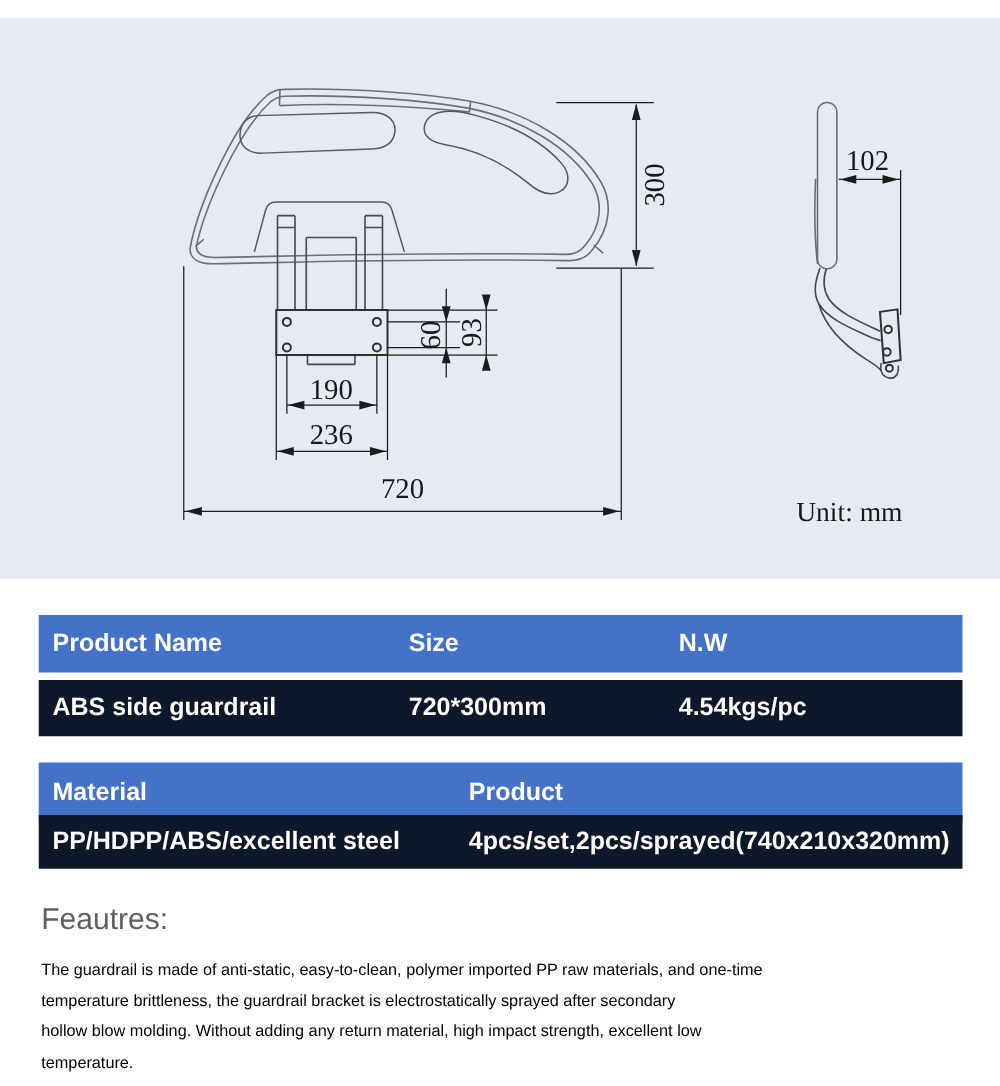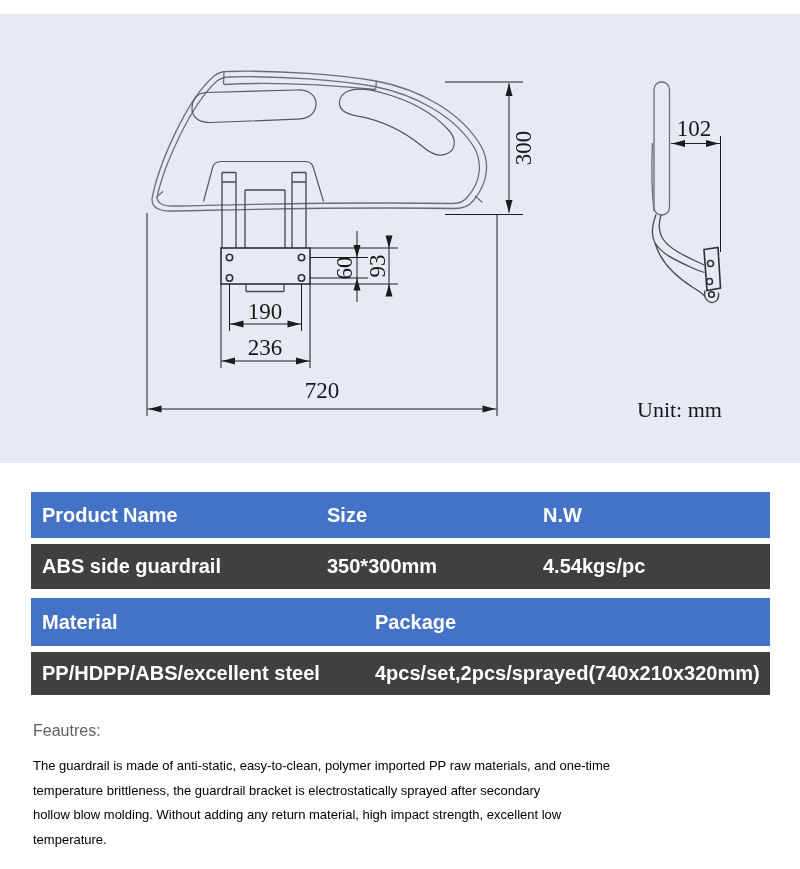--- a/index.html
+++ b/index.html
@@ -13,34 +13,34 @@
   .bracket{fill:none;stroke:#46494d;stroke-width:1.3;}
   .plate{fill:none;stroke:#2e3033;stroke-width:1.6;}
   .dim{fill:none;stroke:#1c1c1e;stroke-width:1;}
   .arrow{fill:#1c1c1e;stroke:none;}
   .dimtext{font-family:"Liberation Serif",serif;font-size:23px;fill:#17181a;}
   .unittext{font-family:"Liberation Serif",serif;font-size:22px;fill:#17181a;}
   
   .spec-table{position:absolute;left:31px;top:492px;width:739px;height:203px;}
   .t-row{position:absolute;left:0;width:739px;}
   .t-row.hdr{background:#4472c7;}
-  .t-row.lite{background:#404040;}
+  .t-row.lite{background:#0f172a;}
   .r1{top:0;height:46px;}
   .r2{top:52px;height:45px;}
-  .r3{top:106px;height:48px;}
+  .r3{top:118px;height:48px;}
   .r4{top:160px;height:43px;}
   .cell{position:absolute;top:0;color:#ffffff;font-weight:700;font-size:20px;white-space:nowrap;}
   .r1 .cell{line-height:46px;}
   .r2 .cell{line-height:45px;}
   .r3 .cell{line-height:48px;}
   .r4 .cell{line-height:43px;}
   .ca{left:11px;} .cb{left:296px;} .cc{left:512px;} .cd{left:344px;}
   
   .features{position:absolute;left:33px;top:722px;width:740px;}
-  .features-heading{font-size:16px;color:#5f6063;margin:0 0 14px 0;font-weight:400;}
+  .features-heading{font-size:24px;color:#5f6063;margin:0 0 14px 0;font-weight:400;}
   .features-line{font-size:13px;color:#000000;line-height:24.6px;white-space:nowrap;}
 </style>
 </head>
 <body>
 
 <div class="page">
 
   <div class="drawing-area">
     <svg width="800" height="449" viewBox="0 14 800 449">
 
@@ -116,26 +116,26 @@
   </div>
 
   <div class="spec-table">
     <div class="t-row hdr r1">
       <span class="cell ca">Product Name</span>
       <span class="cell cb">Size</span>
       <span class="cell cc">N.W</span>
     </div>
     <div class="t-row lite r2">
       <span class="cell ca">ABS side guardrail</span>
-      <span class="cell cb">350*300mm</span>
+      <span class="cell cb">720*300mm</span>
       <span class="cell cc">4.54kgs/pc</span>
     </div>
     <div class="t-row hdr r3">
       <span class="cell ca">Material</span>
-      <span class="cell cd">Package</span>
+      <span class="cell cd">Product</span>
     </div>
     <div class="t-row lite r4">
       <span class="cell ca">PP/HDPP/ABS/excellent steel</span>
       <span class="cell cd">4pcs/set,2pcs/sprayed(740x210x320mm)</span>
     </div>
   </div>
 
   <div class="features">
     <div class="features-heading">Feautres:</div>
     <div class="features-line">The guardrail is made of anti-static, easy-to-clean, polymer imported PP raw materials, and one-time</div>

